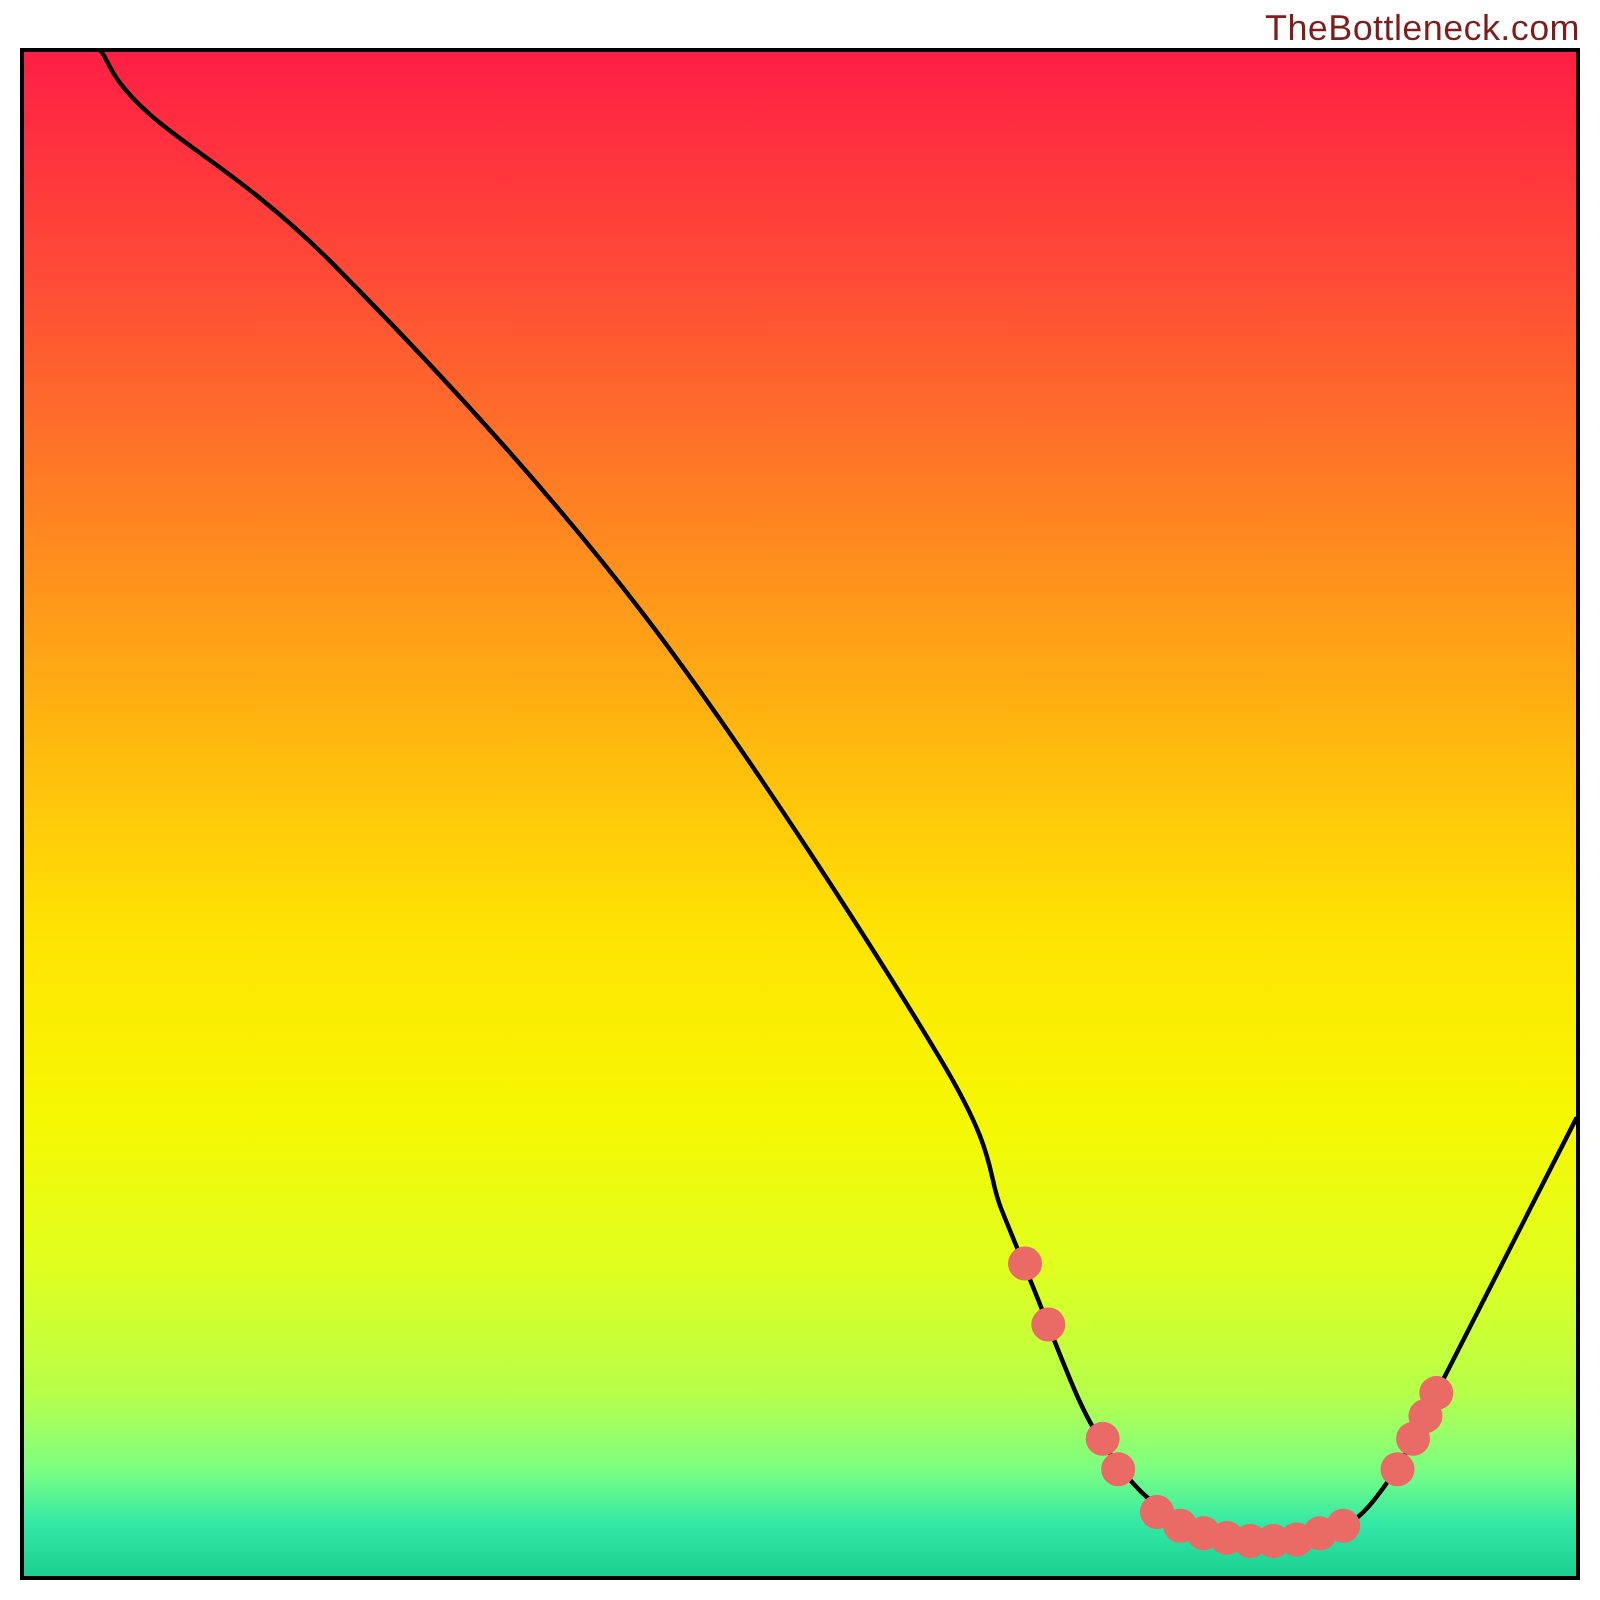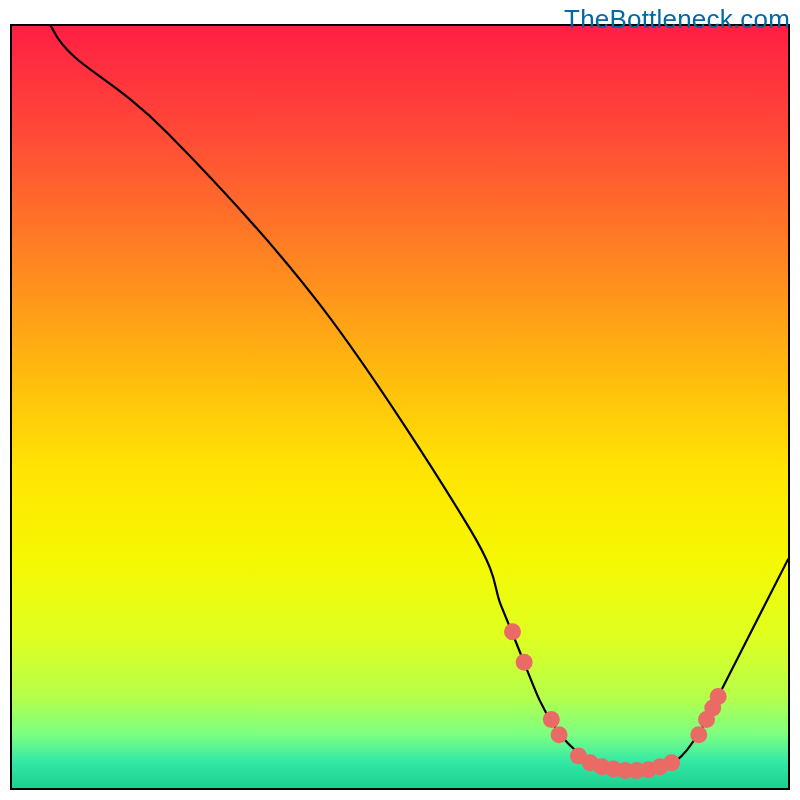--- a/index.html
+++ b/index.html
@@ -13,22 +13,22 @@
   }
   .chart-container {
     position: relative;
     width: 800px;
     height: 800px;
   }
   .watermark {
     position: absolute;
     top: 4px;
     right: 10px;
-    font-size: 26px;
-    color: #0369a1;
+    font-size: 18px;
+    color: #7f1d1d;
     font-weight: 500;
     z-index: 10;
     letter-spacing: 0.2px;
   }
   .plot-area {
     position: absolute;
     left: 10px;
     top: 24px;
     width: 780px;
     height: 766px;

